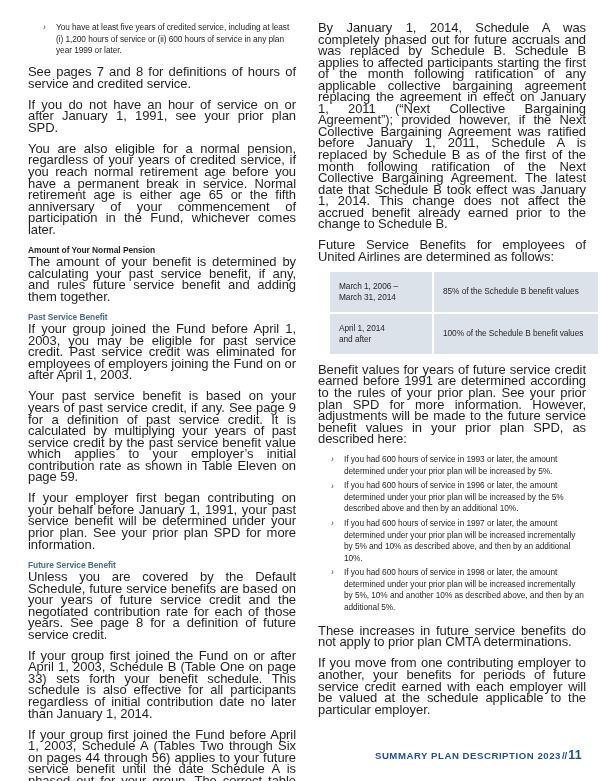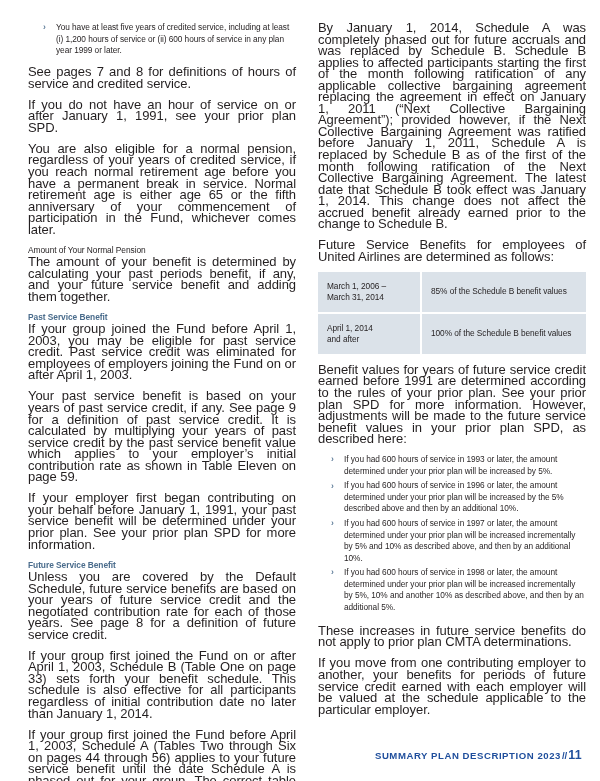--- a/index.html
+++ b/index.html
@@ -35,21 +35,21 @@
     line-height: 11.55px;
     margin: 0 0 9.5px 0;
     text-align: justify;
     -webkit-hyphens: none;
     hyphens: none;
     letter-spacing: -0.06px;
   }
   h2.section-head {
     font-size: 8.4px;
     line-height: 11.4px;
-    font-weight: normal;
+    font-weight: bold;
     margin: 0 0 0 0;
     color: #231f20;
     letter-spacing: -0.05px;
   }
   h3.sub-head {
     font-size: 8.4px;
     line-height: 11.4px;
     font-weight: bold;
     margin: 0 0 0 0;
     color: #4a6c8c;
@@ -87,21 +87,21 @@
     font-weight: bold;
     line-height: 11.55px;
   }
   .spacer-xs { height: 2px; }
 
   
   table.benefit-table {
     border-collapse: separate;
     border-spacing: 0;
     width: 100%;
-    margin: 1px 0 10px 0;
+    margin: 1px 0 10px 12px;
     table-layout: fixed;
   }
   table.benefit-table td {
     background: #dbe2e9;
     font-size: 8.3px;
     line-height: 11px;
     padding: 9px 7px 9px 9px;
     vertical-align: middle;
     color: #231f20;
     letter-spacing: -0.06px;
@@ -161,21 +161,21 @@
         </li>
       </ul>
 
       <p class="para">See pages 7 and 8 for definitions of hours of service and credited service.</p>
 
       <p class="para">If you do not have an hour of service on or after January 1, 1991, see your prior plan SPD.</p>
 
       <p class="para">You are also eligible for a normal pension, regardless of your years of credited service, if you reach normal retirement age before you have a permanent break in service. Normal retirement age is either age 65 or the fifth anniversary of your commencement of participation in the Fund, whichever comes later.</p>
 
       <h2 class="section-head">Amount of Your Normal Pension</h2>
-      <p class="para">The amount of your benefit is determined by calculating your past periods benefit, if any, and your future service benefit and adding them together.</p>
+      <p class="para">The amount of your benefit is determined by calculating your past service benefit, if any, and rules future service benefit and adding them together.</p>
 
       <h3 class="sub-head">Past Service Benefit</h3>
       <p class="para">If your group joined the Fund before April 1, 2003, you may be eligible for past service credit. Past service credit was eliminated for employees of employers joining the Fund on or after April 1, 2003.</p>
       <p class="para">Your past service benefit is based on your years of past service credit, if any. See page 9 for a definition of past service credit. It is calculated by multiplying your years of past service credit by the past service benefit value which applies to your employer’s initial contribution rate as shown in Table Eleven on page 59.</p>
       <p class="para">If your employer first began contributing on your behalf before January 1, 1991, your past service benefit will be determined under your prior plan. See your prior plan SPD for more information.</p>
 
       <h3 class="sub-head">Future Service Benefit</h3>
       <p class="para">Unless you are covered by the Default Schedule, future service benefits are based on your years of future service credit and the negotiated contribution rate for each of those years. See page 8 for a definition of future service credit.</p>
       <p class="para">If your group first joined the Fund on or after April 1, 2003, Schedule B (Table One on page 33) sets forth your benefit schedule. This schedule is also effective for all participants regardless of initial contribution date no later than January 1, 2014.</p>
       <p class="para">If your group first joined the Fund before April 1, 2003, Schedule A (Tables Two through Six on pages 44 through 56) applies to your future service benefit until the date Schedule A is phased out for your group. The correct table for you to use is dictated by two factors: the latest calendar year for which you have at least 600 hours of service, and your pension effective date.</p>

